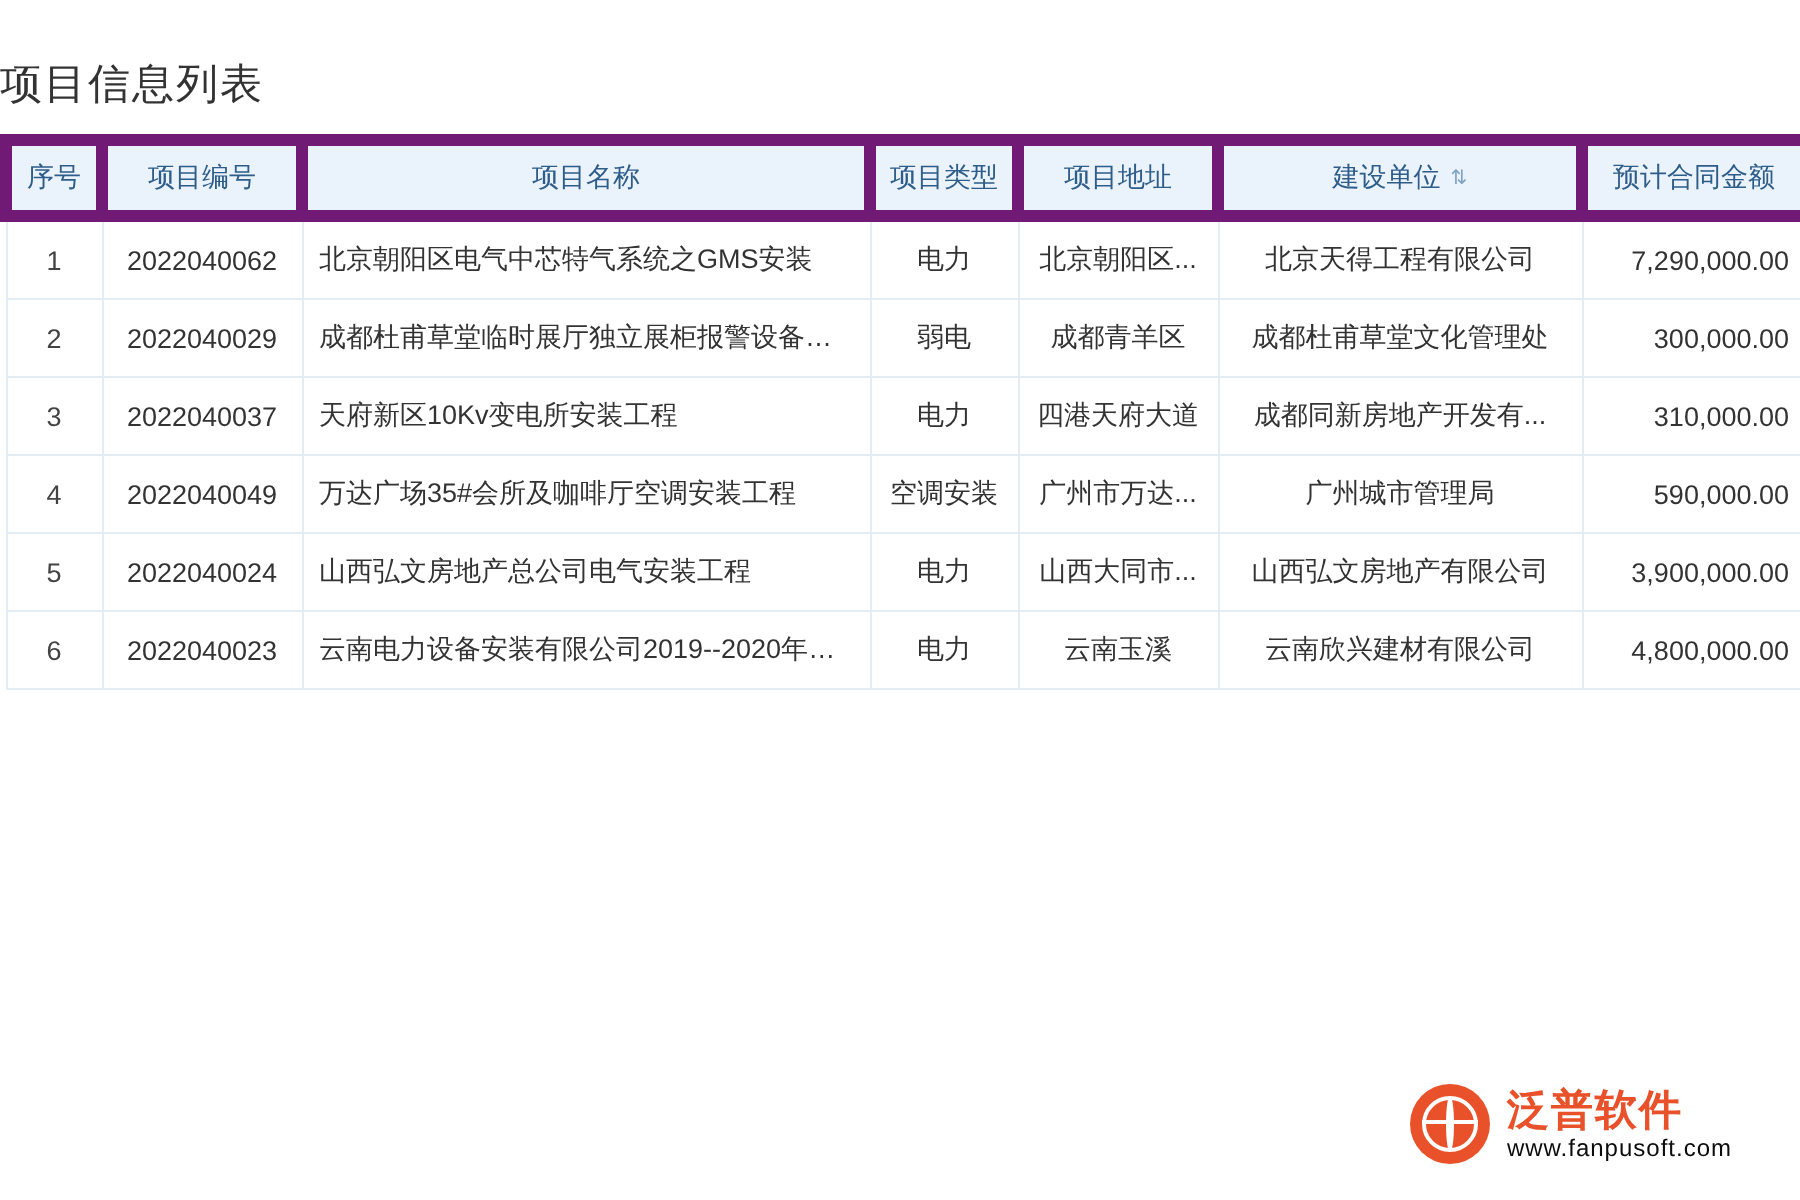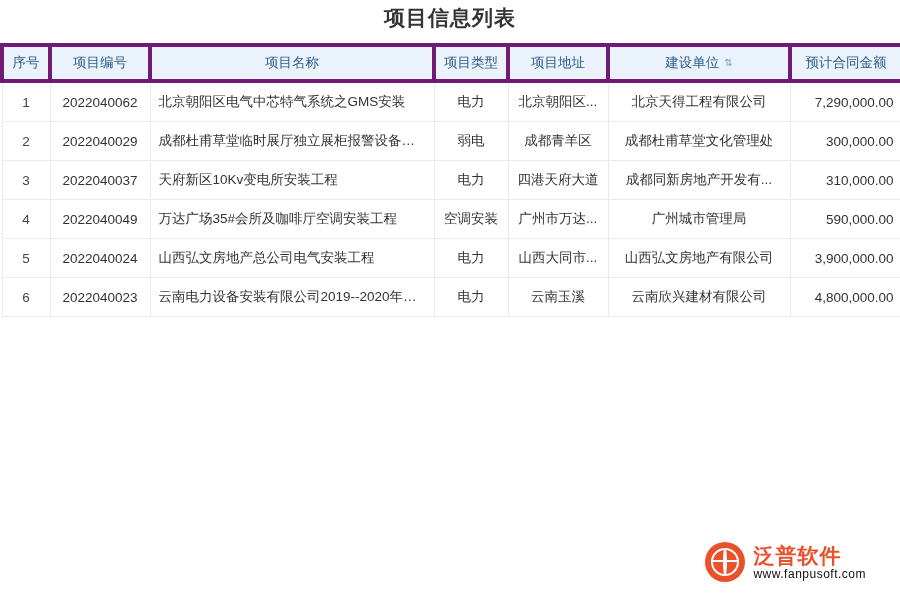--- a/index.html
+++ b/index.html
@@ -8,42 +8,41 @@
   }
   body {
     width: 900px;
     height: 600px;
     background: #ffffff;
     font-family: "Liberation Sans", sans-serif;
     overflow: hidden;
     position: relative;
   }
   .page-title {
-    text-align: center;
     font-size: 21px;
-    font-weight: bold;
+    font-weight: normal;
     color: #333333;
-    padding-top: 4px;
+    padding-top: 28px;
     padding-bottom: 11px;
     letter-spacing: 1px;
   }
   table.grid {
     width: 900px;
     border-collapse: collapse;
     table-layout: fixed;
     font-size: 13px;
     color: #333333;
   }
   table.grid th {
     background: #eaf2fb;
     color: #2e5d8a;
     font-weight: normal;
     font-size: 13.5px;
     height: 32px;
-    border: 4px solid #701a75;
+    border: 6px solid #701a75;
     text-align: center;
     padding: 0 4px;
     white-space: nowrap;
     overflow: hidden;
   }
   table.grid td {
     height: 38px;
     border: 1px solid #e4ecf4;
     padding: 0 8px;
     white-space: nowrap;

